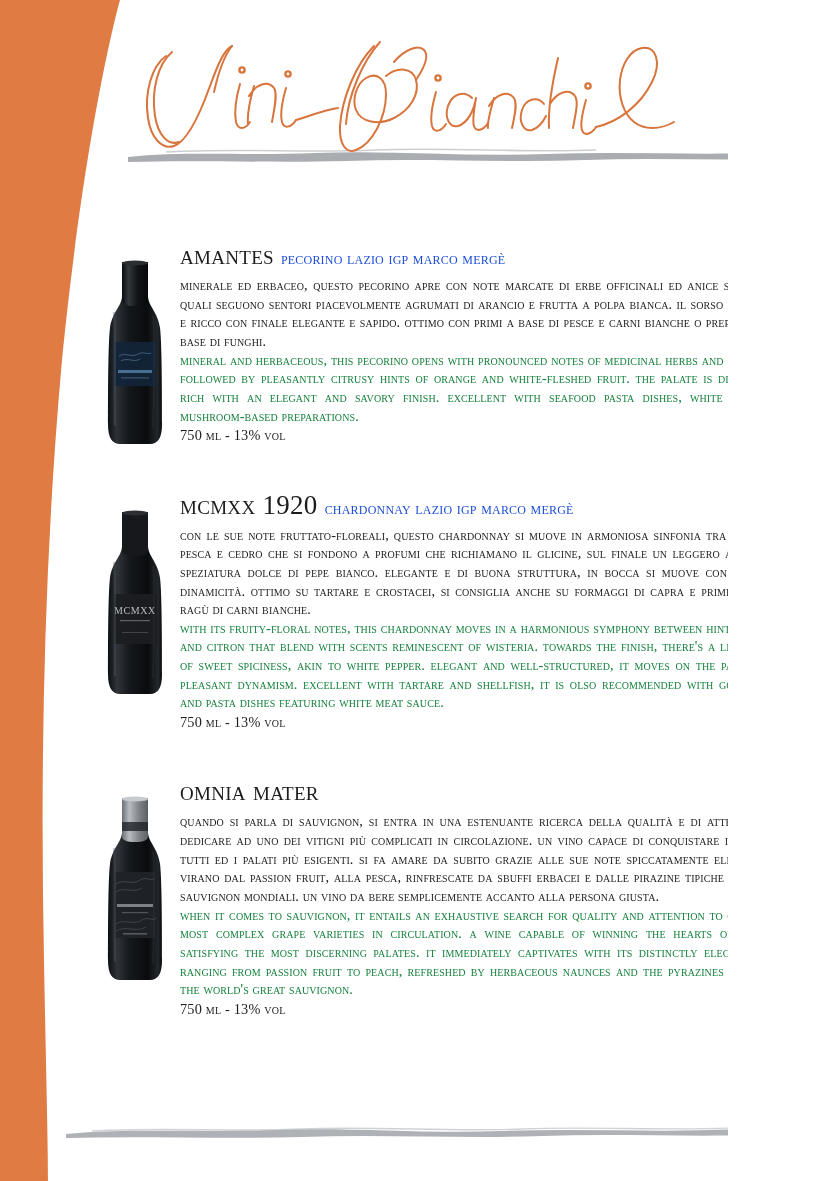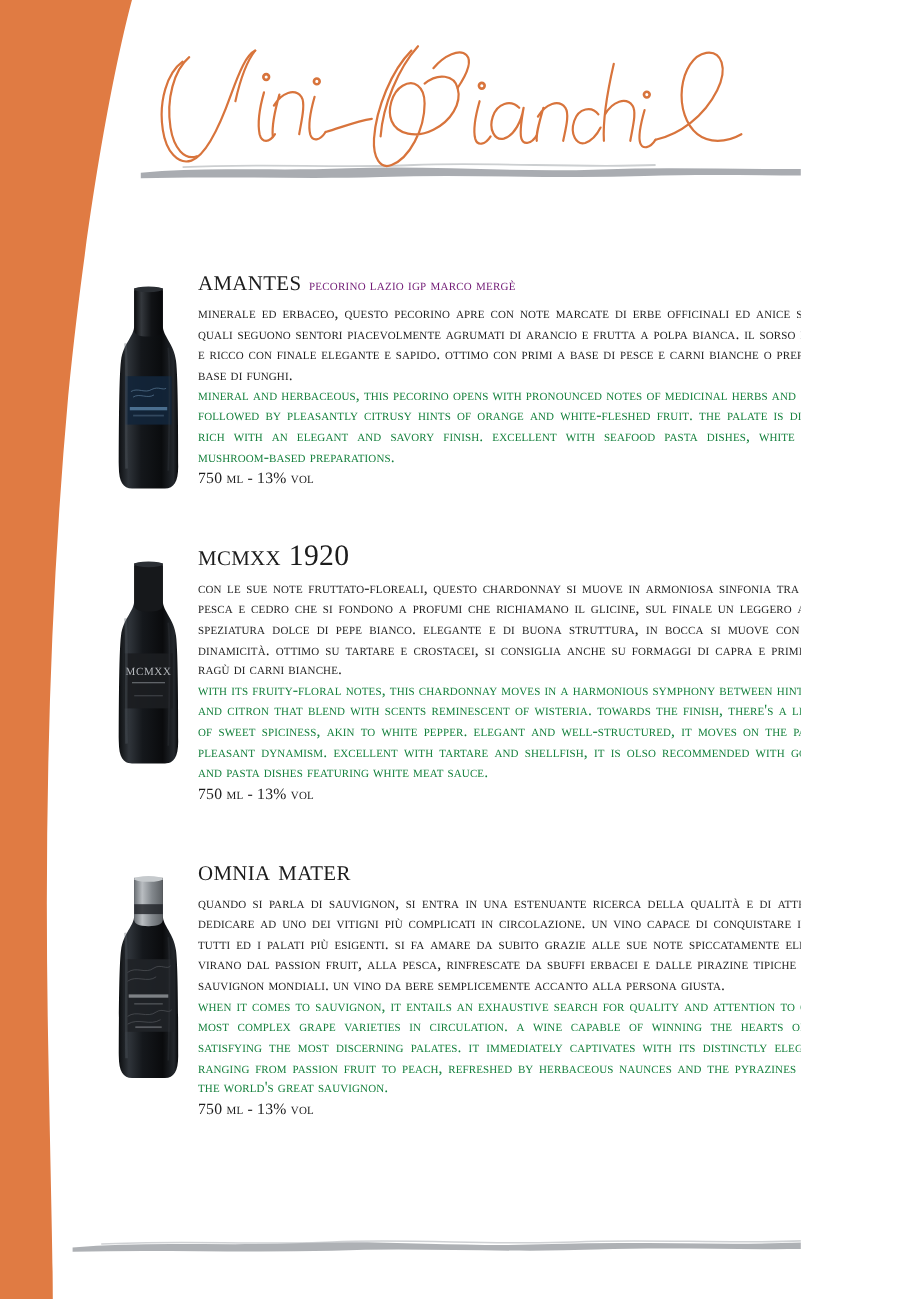--- a/index.html
+++ b/index.html
@@ -102,23 +102,23 @@
   .wine-name {
     font-size: 27px;
     line-height: 1.05;
     letter-spacing: 0.3px;
     color: #1c1c1c;
     font-variant: small-caps;
     text-transform: lowercase;
     white-space: nowrap;
   }
   .wine-sub {
-    font-size: 14px;
+    font-size: 17px;
     line-height: 1.05;
-    color: #701a75;
+    color: #1d4ed8;
     font-variant: small-caps;
     text-transform: lowercase;
     letter-spacing: 0.2px;
     margin-left: 7px;
     white-space: nowrap;
   }
   .price-wrap {
     margin-left: auto;
     display: flex;
     align-items: flex-start;
@@ -313,20 +313,21 @@
           <rect x="28" y="114" width="30" height="1.2" fill="#70757a" opacity="0.8"></rect>
           <rect x="30" y="126" width="26" height="1" fill="#5a5f64" opacity="0.6"></rect>
           <path d="M22,56 C24,70 22,120 23,170" stroke="#5a6168" stroke-width="2.4" fill="none" opacity="0.36"></path>
           <path d="M61,60 C63,80 62,130 61,172" stroke="#3d4248" stroke-width="1.6" fill="none" opacity="0.28"></path>
         </svg>
       </div>
 
       <div class="wine-body">
         <div class="wine-head">
           <span class="wine-name">MCMXX 1920</span>
+          <span class="wine-sub">Chardonnay Lazio IGP Marco Mergè</span>
           <span class="price-wrap">
             <span class="price-amount">25</span>
             <span class="price-currency">€</span>
           </span>
         </div>
         <p class="desc desc-it">Con le sue note fruttato-floreali, questo Chardonnay si muove in armoniosa sinfonia tra sentori di pesca e cedro che si fondono a profumi che richiamano il glicine, sul finale un leggero accenno di speziatura dolce di pepe bianco. Elegante e di buona struttura, in bocca si muove con piacevole dinamicità. Ottimo su tartare e crostacei, si consiglia anche su formaggi di capra e primi a base di ragù di carni bianche.</p>
         <p class="desc desc-en">With its fruity-floral notes, this Chardonnay moves in a harmonious symphony between hints of peach and citron that blend with scents reminescent of wisteria. Towards the finish, there's a light touch of sweet spiciness, akin to white pepper. Elegant and well-structured, it moves on the palate with pleasant dynamism. Excellent with tartare and shellfish, it is olso recommended with goat cheese and pasta dishes featuring white meat sauce.</p>
         <div class="vol">750 ml - 13% vol</div>
       </div>
     </div>

